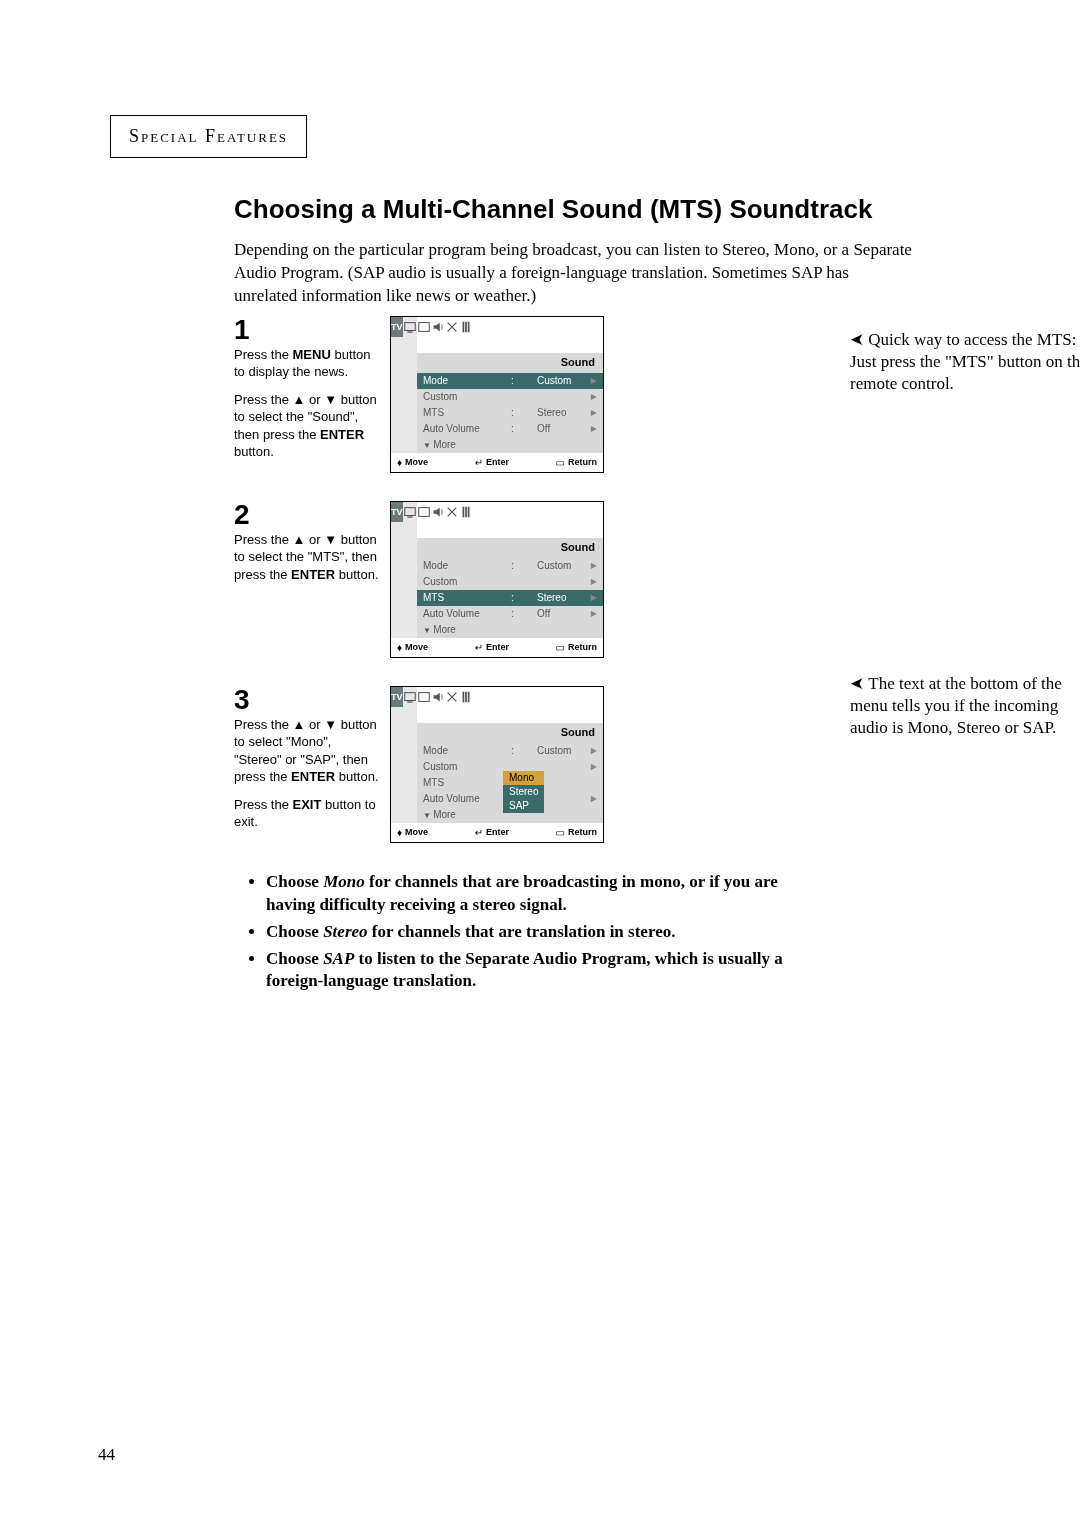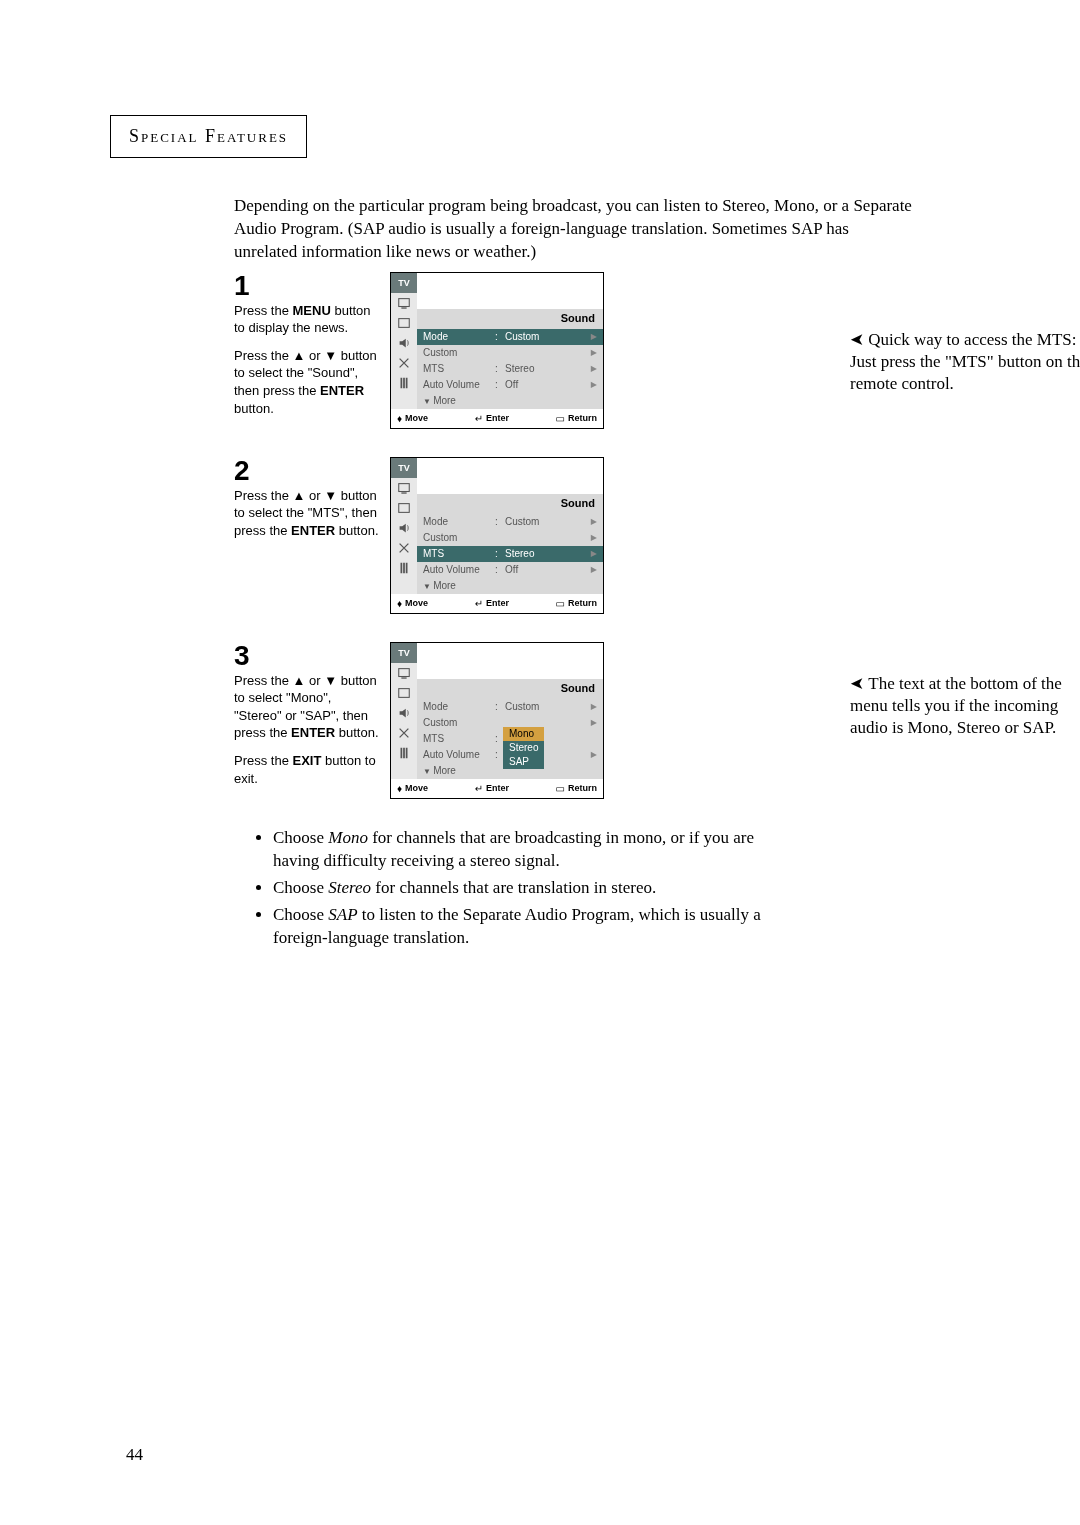--- a/index.html
+++ b/index.html
@@ -74,21 +74,21 @@
     font-size: 11px;
     background: #fff;
   }
   .osd-body {
     display: flex;
   }
   .osd-icons {
     width: 26px;
     background: #e8e8e8;
     display: flex;
-    flex-direction: column;
+    flex-direction: row;
   }
   .osd-icon {
     height: 20px;
     display: flex;
     align-items: center;
     justify-content: center;
     font-size: 11px;
     color: #555;
   }
   .osd-icon.tv {
@@ -113,20 +113,21 @@
     height: 14px;
   }
   .osd-line {
     display: flex;
     align-items: center;
     height: 16px;
     padding-left: 6px;
     color: #555;
     font-size: 10px;
     position: relative;
+    gap: 16px;
   }
   .osd-line .lbl { width: 72px; }
   .osd-line .sep { width: 10px; }
   .osd-line .val { flex: 1; }
   .osd-line .tick {
     position: absolute;
     right: 6px;
     color: #888;
     font-size: 8px;
   }
@@ -172,39 +173,40 @@
     transform: scaleX(-1);
     margin-right: 4px;
   }
 
   .bullets {
     margin-top: 6px;
     width: 560px;
     font-size: 17px;
     line-height: 1.35;
   }
-  .bullets ul { margin: 11px; padding-left: 28px; }
+  .bullets ul { margin: 4px; padding-left: 28px; font-weight: bold; }
   .bullets li { margin-bottom: 4px; }
   .bullets i { font-style: italic; }
 
   .page-num {
     position: absolute;
-    left: 126px;
+    left: 98px;
     bottom: 60px;
     font-size: 17px;
   }
 </style>
 </head>
 <body>
 
 <div class="page">
 
   <div class="header-box">Special Features</div>
 
   <div class="content">
+    <div class="title">Choosing a Multi-Channel Sound (MTS) Soundtrack</div>
     <div class="intro">Depending on the particular program being broadcast, you can listen to Stereo, Mono, or a Separate Audio Program. (SAP audio is usually a foreign-language translation. Sometimes SAP has unrelated information like news or weather.)</div>
 
     <div class="side-note" style="top:134px;">
       <span class="tri">➤</span><span>Quick way to access the MTS: Just press the "MTS" button on the remote control.</span>
     </div>
 
     <div class="step-row">
       <div class="step-text">
         <div class="step-num">1</div>
         <div>

